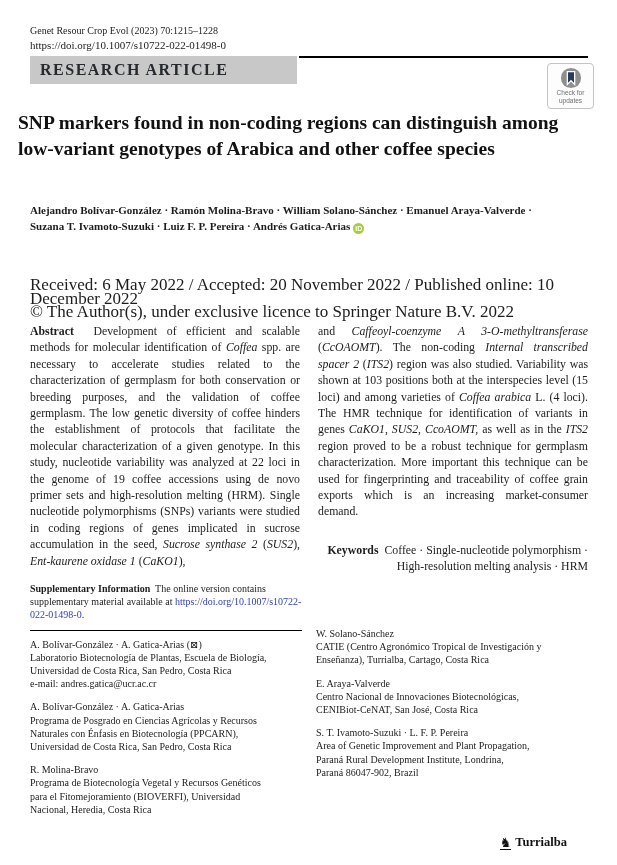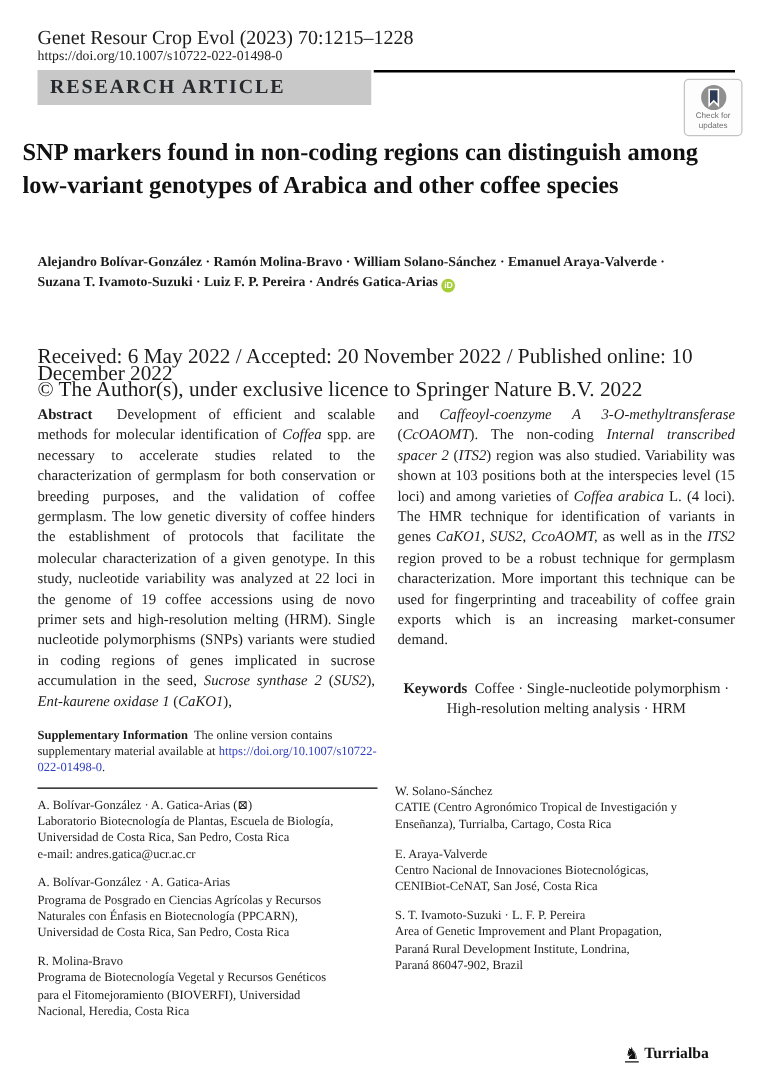--- a/index.html
+++ b/index.html
@@ -7,21 +7,21 @@
   .page {
     position:relative;
     width:617px; height:865px;
     margin:0 auto;
     background:#ffffff;
     font-family:"Liberation Serif","DejaVu Serif",serif;
     color:#1c1c1c;
     overflow:hidden;
   }
   
-  .jref { position:absolute; top:24px; left:30px; font-size:16px; line-height:14px; }
+  .jref { position:absolute; top:24px; left:30px; font-size:10px; line-height:14px; }
   .doi  { position:absolute; top:38px; left:30px; font-size:11px; line-height:14px; color:#1c1c1c; text-decoration:none; }
   .type-bar {
     position:absolute; top:56px; left:30px; width:267px; height:28px;
     background:#c8c8c8; display:flex; align-items:center;
   }
   .type-bar span {
     padding-left:10px; font-size:16px; font-weight:bold; letter-spacing:1.5px; color:#26292e;
   }
   .top-rule { position:absolute; top:56px; left:299px; width:289px; height:2px; background:#000; }
   .check-badge {
@@ -43,21 +43,21 @@
   .orcid {
     display:inline-block; width:11px; height:11px; border-radius:50%;
     background:#a6ce39; color:#fff; font-family:"Liberation Sans",sans-serif;
     font-size:7px; font-weight:bold; text-align:center; line-height:11px;
     vertical-align:-1px; margin-left:3px; cursor:pointer;
   }
   .dates { position:absolute; top:278px; left:30px; width:558px; font-size:17px; line-height:13.5px; }
   
   .columns { position:absolute; top:323px; left:30px; width:558px; display:flex; gap:18px; }
   .col { width:272px; font-size:11.8px; line-height:16.4px; text-align:justify; }
-  .keywords { margin-top:22px; text-align:center; }
+  .keywords { margin-top:22px; text-align:right; }
   
   .fn-left  { position:absolute; top:582px; left:30px;  width:272px; font-size:10px; line-height:13.2px; }
   .fn-right { position:absolute; top:627px; left:316px; width:272px; font-size:10px; line-height:13.2px; }
   .fn-rule { border:none; border-top:1.2px solid #000; margin:8px 0 7px 0; }
   .fn-block { margin-bottom:10px; }
   .link { color:#2f3dbf; word-break:break-all; cursor:pointer; }
   
   .springer {
     position:absolute; right:50px; bottom:15px;
     font-size:12.5px; font-weight:bold; color:#111;

